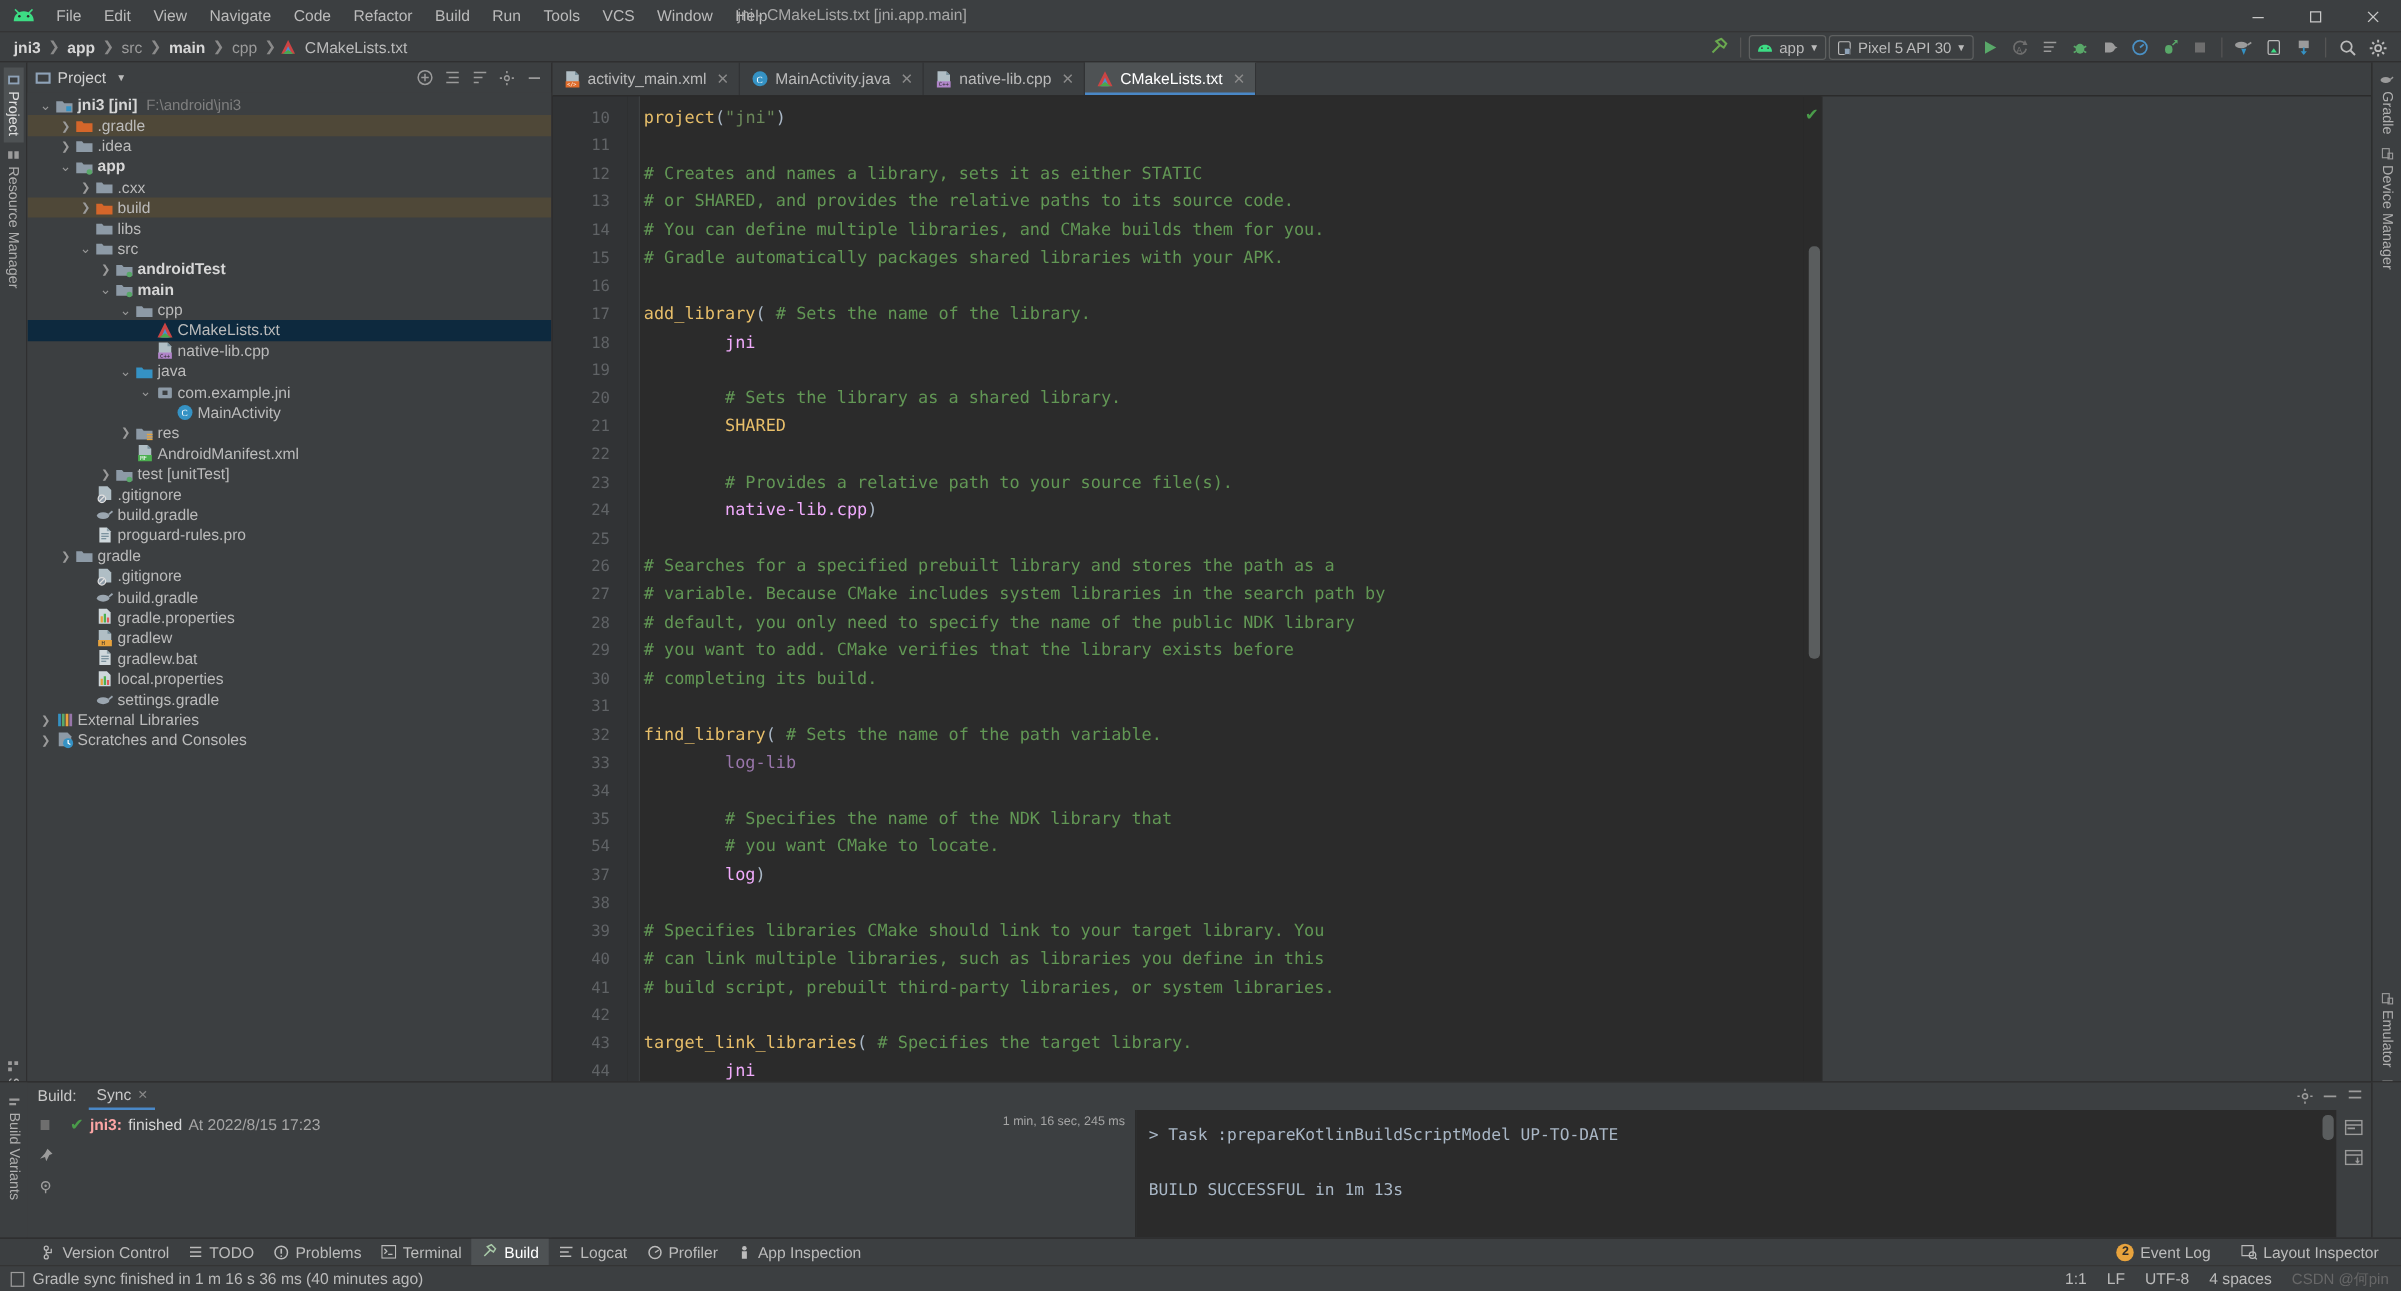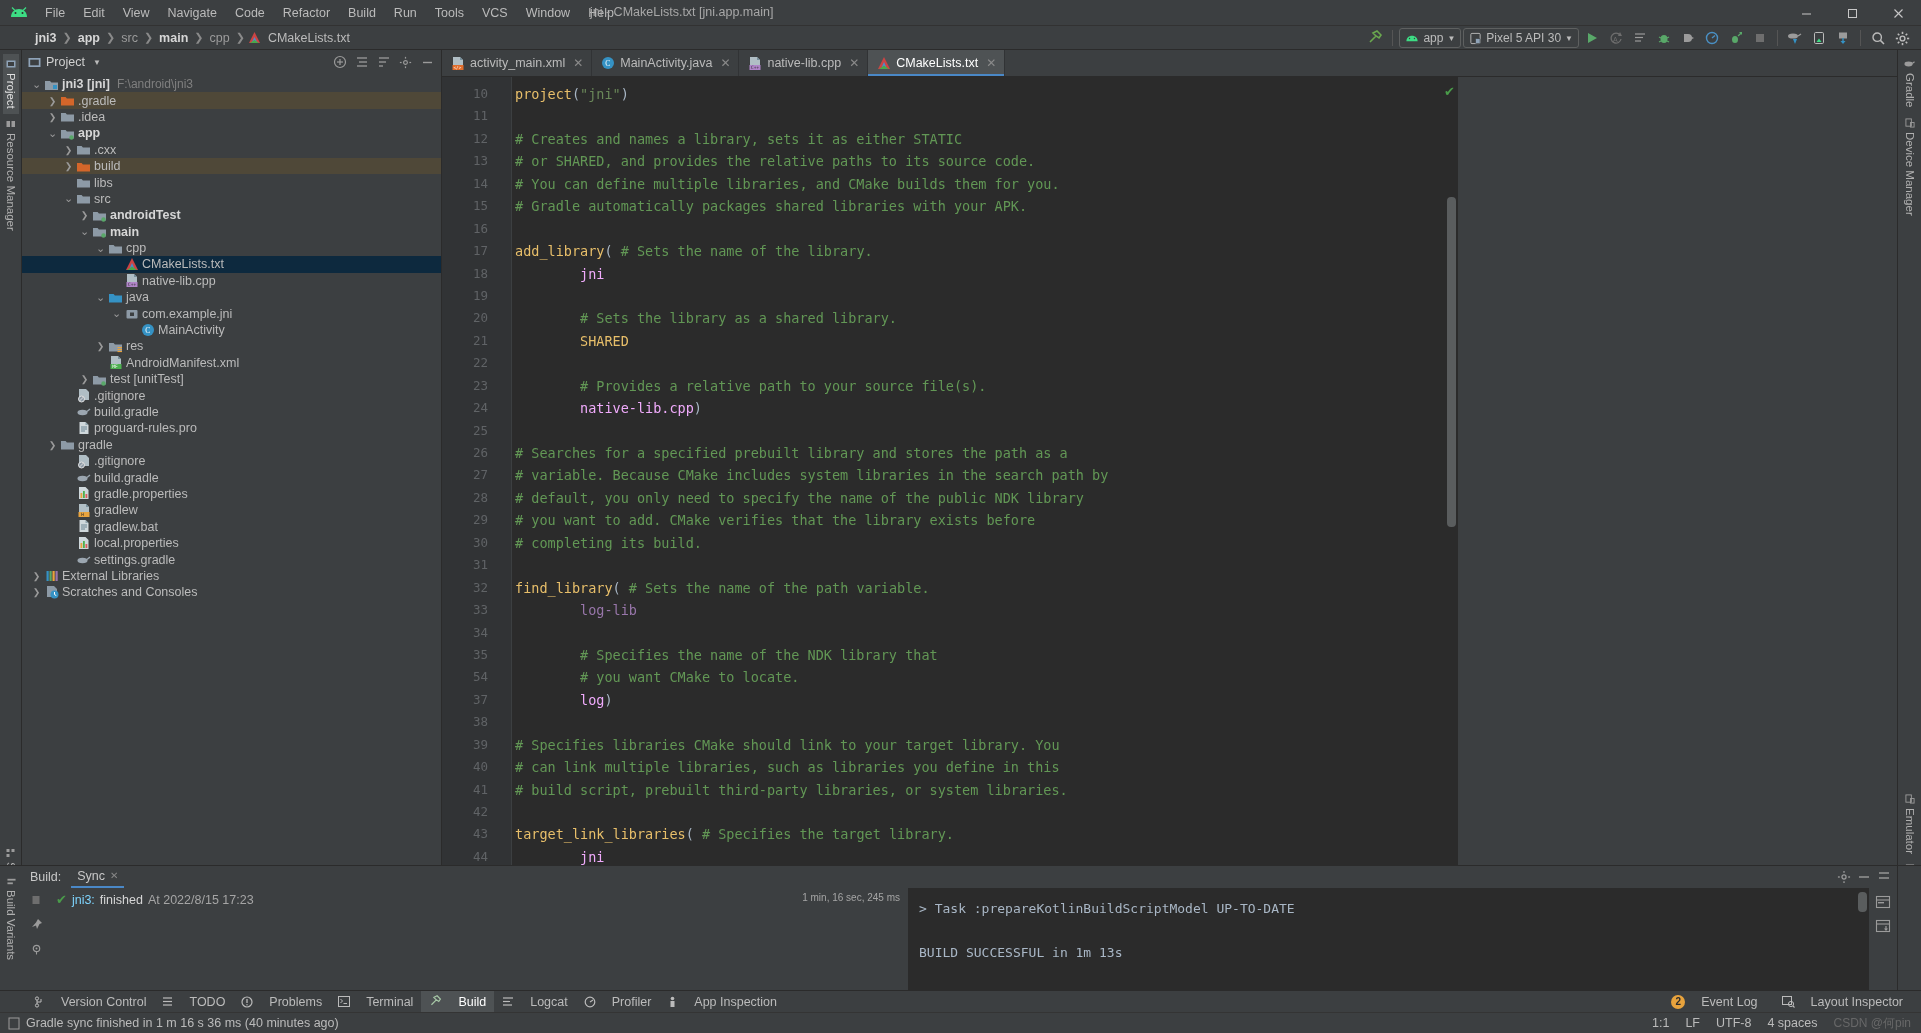--- a/index.html
+++ b/index.html
@@ -20,21 +20,21 @@
   .and-logo{ width:22px; height:18px; margin:0 6px 0 8px; display:flex; align-items:center; justify-content:center;}
   .menu{ display:flex; align-items:center; }
   .menu-item{ padding:3px 9px; color:#bbbbbb; font-size:12.5px; cursor:default; }
   .win-title{ position:absolute; left:590px; top:5px; color:#a8a8a8; font-size:12.5px; }
   .win-controls{ position:absolute; right:0; top:0; height:26px; display:flex; }
   .win-btn{ width:46px; height:26px; display:flex; align-items:center; justify-content:center; color:#c8c8c8; font-size:13px;}
 
   
   #navbar{
     height:24px; background:#3c3f41; display:flex; align-items:center;
-    border-bottom:1px solid #2b2b2b; position:relative;padding-left:24px;
+    border-bottom:1px solid #2b2b2b; position:relative;
   }
   .crumbs{ display:flex; align-items:center; padding-left:8px; font-size:12.5px; }
   .crumb{ color:#bbbbbb; padding:1px 3px; }
   .crumb.bold{ font-weight:bold; color:#d6d6d6; }
   .crumb.dim{ color:#9b9b9b; }
   .sep{ color:#8a8a8a; padding:0 3px; font-size:11px; }
   .crumb-icon{ margin-right:4px; display:inline-flex; vertical-align:middle;}
   .tools-right{ position:absolute; right:8px; top:0; height:24px; display:flex; align-items:center; gap:2px;}
   .tbtn{ width:22px;height:22px;display:flex;align-items:center;justify-content:center;border-radius:3px;}
   .combo{
@@ -123,21 +123,21 @@
   .btree{ flex:1; position:relative; border-right:1px solid #2b2b2b; min-width:0;}
   .btree-row{ display:flex; align-items:center; gap:5px; padding:4px 8px 0 6px; font-size:12.5px;}
   .bt-time{ position:absolute; right:8px; top:4px; font-size:10px; color:#a5a5a5;}
   .bconsole{ width:960px; background:#2b2b2b; font-family:"DejaVu Sans Mono", monospace; font-size:13px; color:#a9b7c6; padding:10px 0 0 10px; flex:none; position:relative;}
   .bconsole .cline{ height:22px; line-height:22px;}
   .bconsole-scroll{ position:absolute; right:2px; top:4px; width:9px; height:20px; background:#5a5d5e; border-radius:4px;}
   .bright{ width:28px; background:#3c3f41; display:flex; flex-direction:column; align-items:center; gap:8px; padding-top:6px; flex:none;}
 
   
   #toolwin-bar{ position:absolute; left:0; right:0; bottom:21px; height:22px; background:#3c3f41; border-top:1px solid #2b2b2b; display:flex; align-items:center;}
-  .twb{ display:flex; align-items:center; gap:16px; padding:2px 8px; font-size:12.5px; color:#bbbbbb; height:22px;}
+  .twb{ display:flex; align-items:center; gap:5px; padding:2px 8px; font-size:12.5px; color:#bbbbbb; height:22px;}
   .twb.active{ background:#4e5254; color:#fff; }
   .twb-right{ margin-left:auto; display:flex; align-items:center; gap:8px; padding-right:10px;}
   .badge{ width:14px;height:14px;border-radius:50%;background:#e8a33d;color:#2b2b2b;font-size:10px;display:flex;align-items:center;justify-content:center;font-weight:bold;}
   #statusbar{ position:absolute; left:0; right:0; bottom:0; height:21px; background:#3c3f41; display:flex; align-items:center; font-size:12.5px; color:#bbbbbb; border-top:1px solid #343434;}
   .sb-left{ display:flex; align-items:center; gap:6px; padding-left:8px;}
   .sb-right{ margin-left:auto; display:flex; align-items:center; gap:16px; padding-right:10px; position:relative;}
   .watermark{ position:absolute; right:4px; top:-2px; color:#6f6f6f; font-size:12px; opacity:.85; white-space:nowrap;}
   svg{ display:block; }
 </style>
 </head>
@@ -966,21 +966,21 @@
           <svg width="13" height="13" viewBox="0 0 13 13">
               <circle cx="6.5" cy="5.5" r="3.2" fill="none" stroke="#9b9b9b" stroke-width="1.2"></circle>
               <circle cx="6.5" cy="5.5" r="1" fill="#9b9b9b"></circle>
               <line x1="6.5" y1="9" x2="6.5" y2="11.5" stroke="#9b9b9b" stroke-width="1.1"></line>
             </svg>
         </span>
       </div>
       <div class="btree">
         <div class="btree-row">
           <span style="color:#4a9c4a;font-size:13px;">✔</span>
-          <span style="font-weight:normal;color:#7dd3fc;">jni3:</span>
+          <span style="font-weight:bold;color:#fca5a5;">jni3:</span>
           <span style="color:#d6d6d6;">finished</span>
           <span style="color:#a5a5a5;">At 2022/8/15 17:23</span>
         </div>
         <div class="bt-time">1 min, 16 sec, 245 ms</div>
       </div>
       <div class="bconsole">
         <div class="cline">&gt; Task :prepareKotlinBuildScriptModel UP-TO-DATE</div>
         <div class="cline"></div>
         <div class="cline">BUILD SUCCESSFUL in 1m 13s</div>
         <div class="bconsole-scroll"></div>

